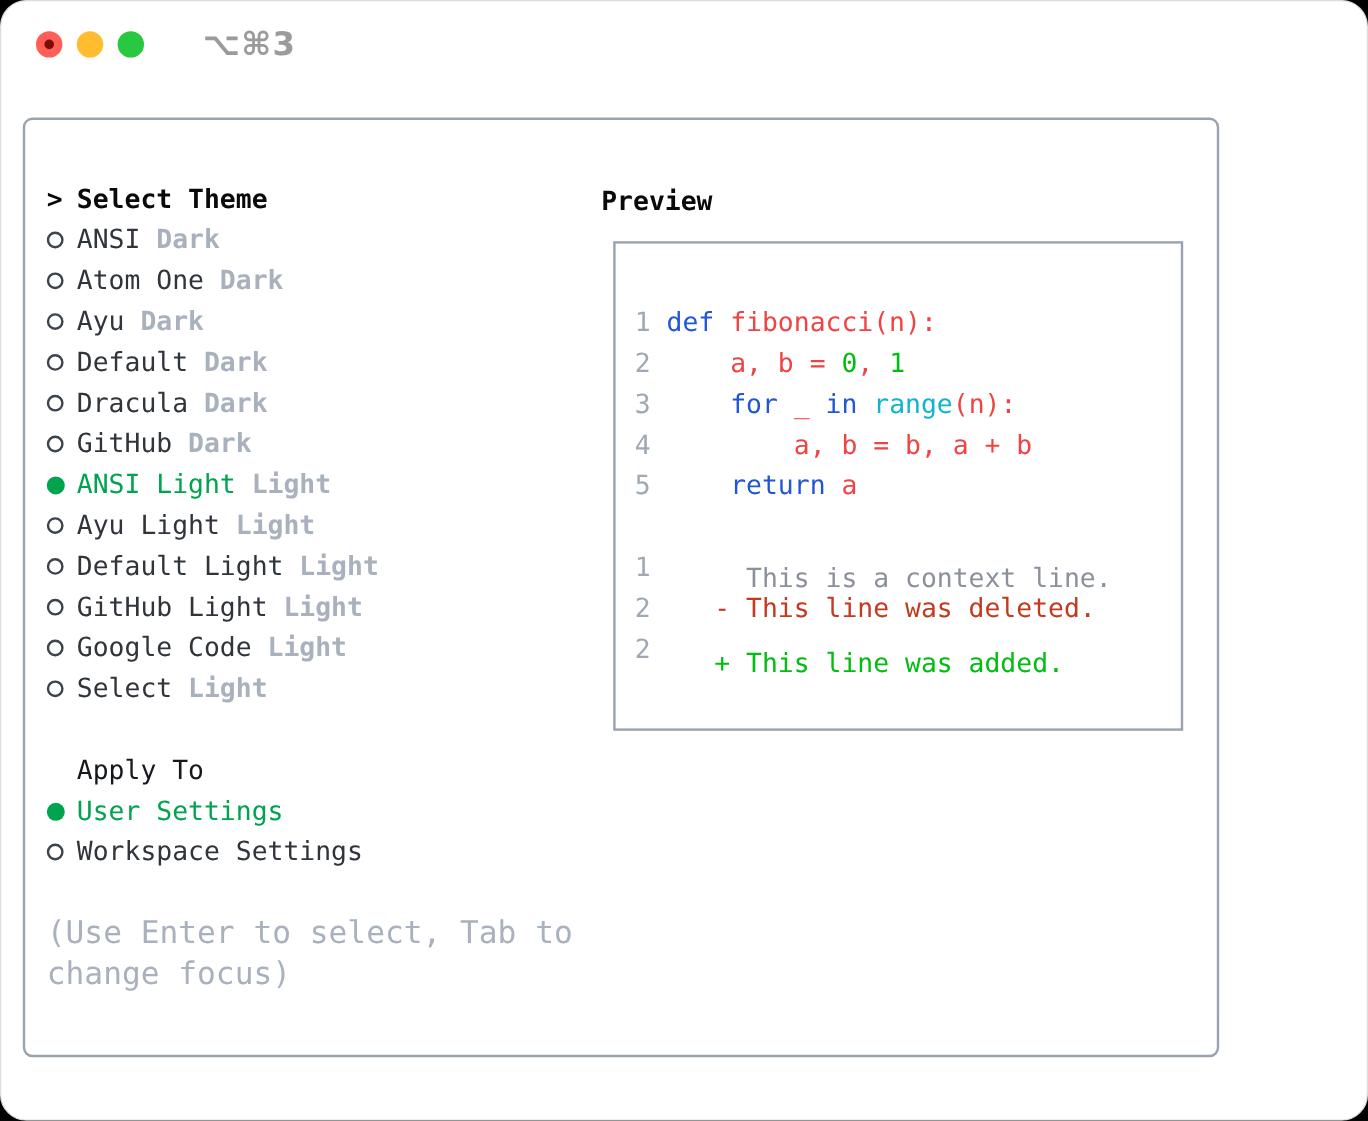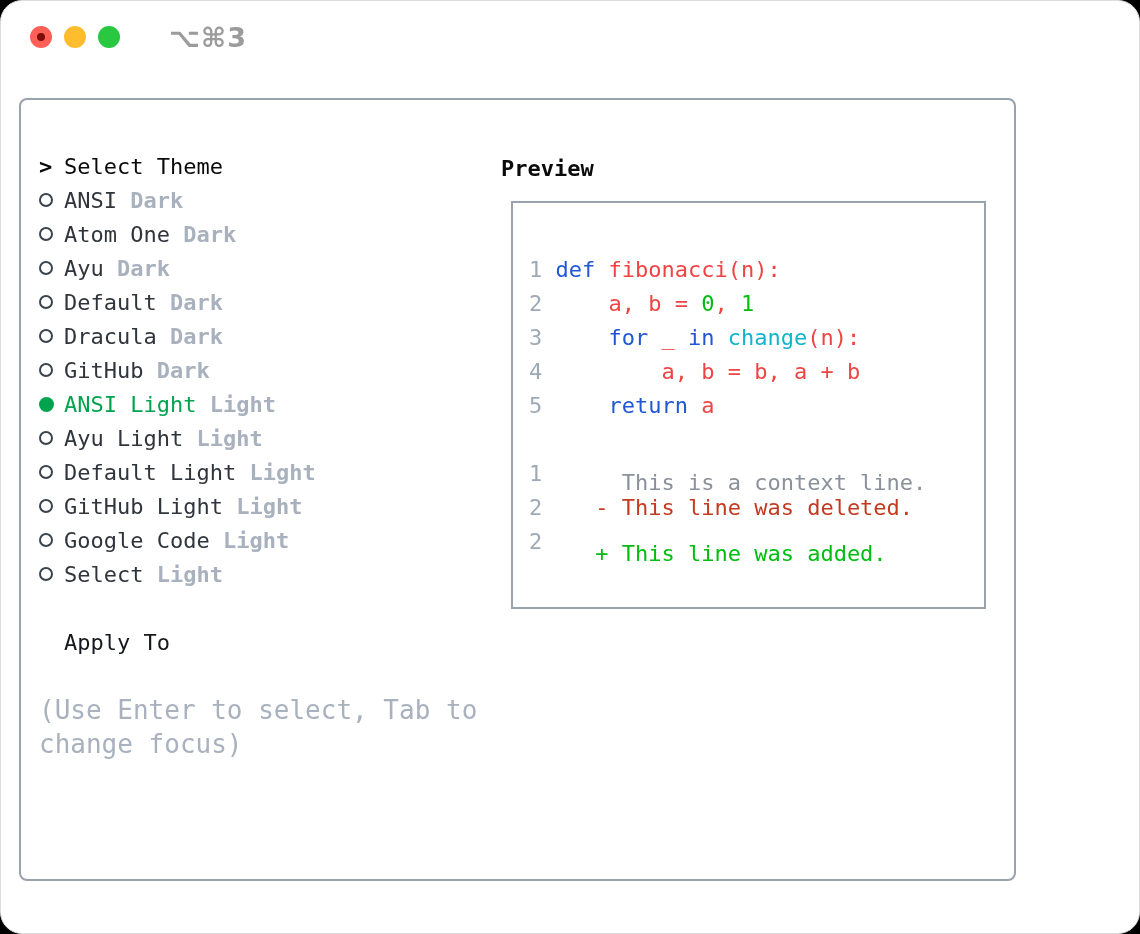--- a/index.html
+++ b/index.html
@@ -23,21 +23,21 @@
   .panel{position:absolute;left:18px;top:97px;width:997px;height:783px;
          border:2px solid var(--border-gray);border-radius:8px;box-sizing:border-box;}
   .leftcol{position:absolute;left:18px;top:49px;}
   .row{height:34px;display:flex;align-items:center;font-size:22px;white-space:pre;
        color:var(--text-dark);}
   .pfx{width:25px;display:inline-flex;align-items:center;flex:none;}
   .pfx-char{font-weight:bold;color:#0a0a0a;}
   .ring{width:12px;height:12px;border:2.5px solid #3b434c;border-radius:50%;box-sizing:border-box;
         width:14px;height:14px;}
   .dot{width:15px;height:15px;border-radius:50%;background:var(--accent-green);}
-  .hdr{font-weight:normal;color:#0a0a0a;text-align:center;}
+  .hdr{font-weight:bold;color:#0a0a0a;text-align:center;}
   .subhdr{color:#14171c;}
   .name{color:var(--text-dark);}
   .sel .name{color:var(--accent-green);}
   .sfx{color:var(--muted-gray);margin-left:1ch;font-weight:bold;}
   .blank{height:34px;}
   .help{font-size:26px;line-height:34px;color:var(--muted-gray);white-space:pre;}
   
   .preview-hdr{position:absolute;left:480px;top:51px;height:34px;display:flex;
        align-items:center;font-size:22px;font-weight:bold;color:#0a0a0a;}
   .preview-box{position:absolute;left:490px;top:101px;width:475px;height:408px;
@@ -89,33 +89,37 @@
             <div class="row"><span class="pfx"><span class="ring"></span></span><span class="name">Google Code</span><span class="sfx">Light</span></div>
             <div class="row"><span class="pfx"><span class="ring"></span></span><span class="name">Select</span><span class="sfx">Light</span></div>
           </div>
 
         <div class="blank"></div>
 
         <div class="row">
           <span class="pfx"></span>
           <span class="subhdr">Apply To</span>
         </div>
+        <div id="apply-options">
+            <div class="row sel"><span class="pfx"><span class="dot"></span></span><span class="name">User Settings</span></div>
+            <div class="row"><span class="pfx"><span class="ring"></span></span><span class="name">Workspace Settings</span></div>
+          </div>
 
         <div class="blank"></div>
 
         <div class="help"><span>(Use Enter to select, Tab to</span><br><span>change focus)</span></div>
       </div>
 
       <div class="preview-hdr">Preview</div>
 
       <div class="preview-box">
         <div id="preview-lines">
             <div class="cline"><span class="ln">1</span><span class="t-kw">def</span><span class="t-fg"> fibonacci(n):</span></div>
             <div class="cline"><span class="ln">2</span><span class="t-fg">    a, b = </span><span class="t-num">0</span><span class="t-fg">, </span><span class="t-num">1</span></div>
-            <div class="cline"><span class="ln">3</span><span class="t-fg">    </span><span class="t-kw">for</span><span class="t-fg"> _ </span><span class="t-kw">in</span><span class="t-fg"> </span><span class="t-fn">change</span><span class="t-fg">(n):</span></div>
+            <div class="cline"><span class="ln">3</span><span class="t-fg">    </span><span class="t-kw">for</span><span class="t-fg"> _ </span><span class="t-kw">in</span><span class="t-fg"> </span><span class="t-fn">range</span><span class="t-fg">(n):</span></div>
             <div class="cline"><span class="ln">4</span><span class="t-fg">        a, b = b, a + b</span></div>
             <div class="cline"><span class="ln">5</span><span class="t-fg">    </span><span class="t-kw">return</span><span class="t-fg"> a</span></div>
             <div class="cline"><span class="ln"></span></div>
             <div class="cline"><span class="ln">1</span><span class="t-ctx">     This is a context line.</span></div>
             <div class="cline"><span class="ln">2</span><span class="t-del">   - This line was deleted.</span></div>
             <div class="cline"><span class="ln">2</span><span class="t-add">   + This line was added.</span></div>
           </div>
       </div>
 
     </div>

